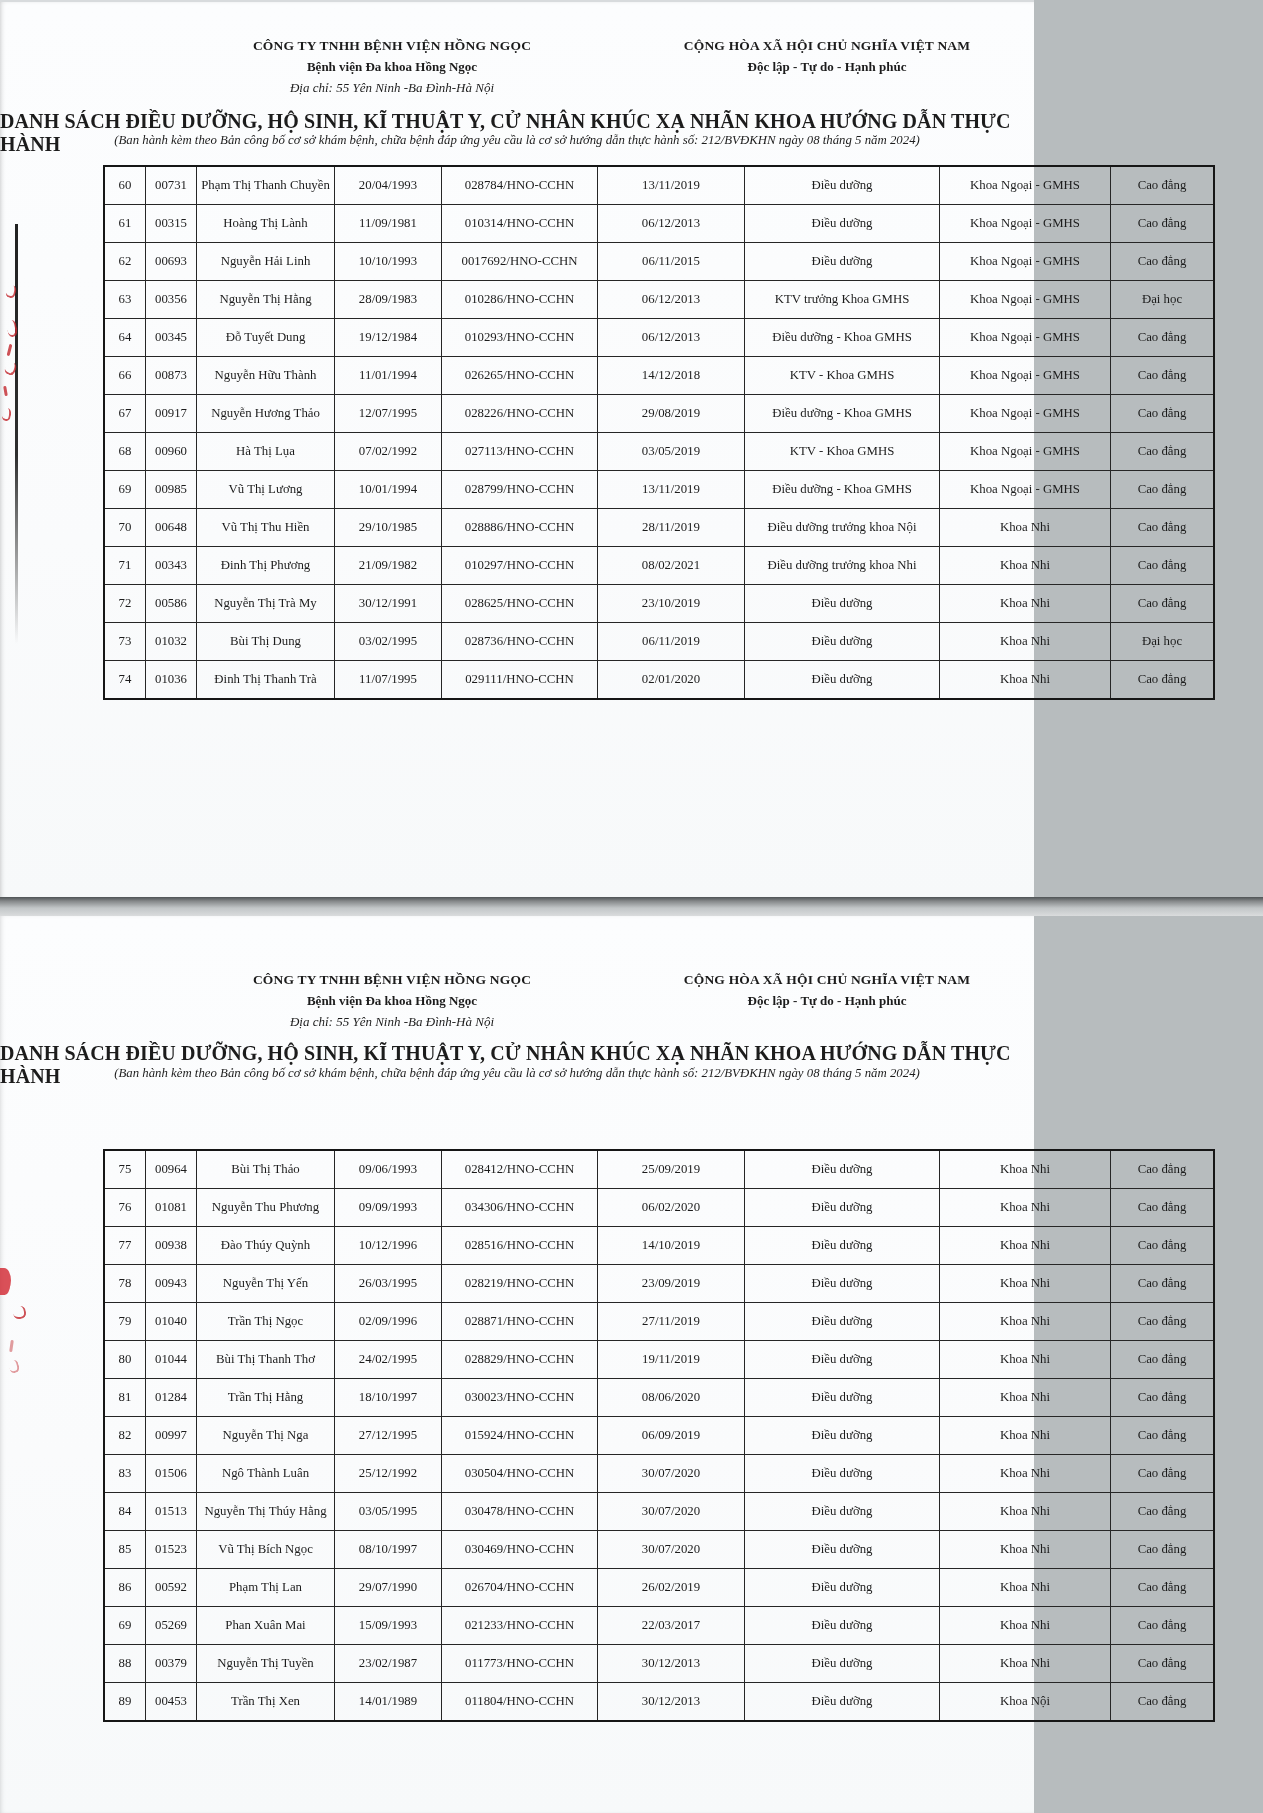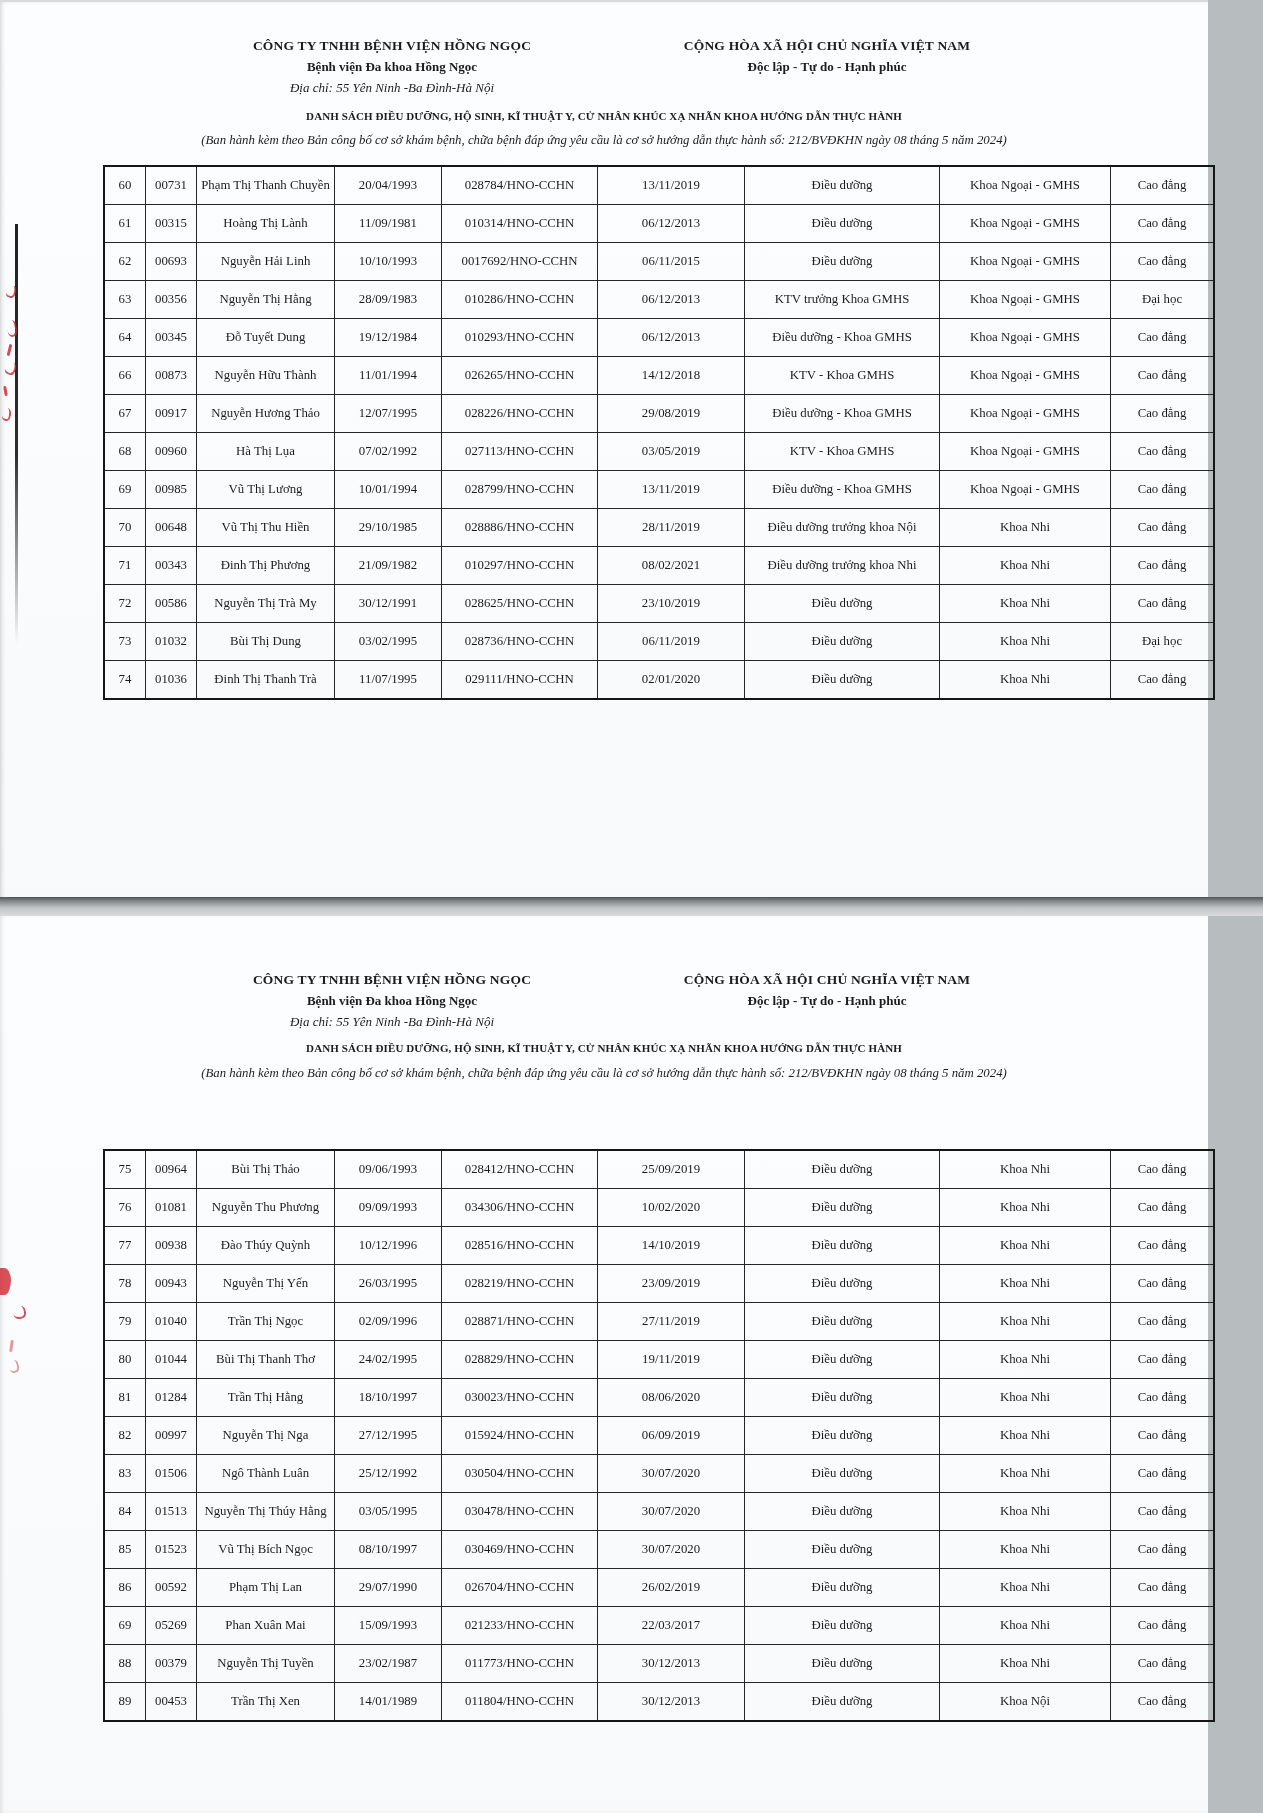--- a/index.html
+++ b/index.html
@@ -3,42 +3,42 @@
 <meta charset="utf-8">
 <style>
   html,body { margin:0; padding:0; background:#9aa0a3; }
   .screen {
     position:relative; width:1263px; height:1813px; overflow:hidden;
     background:#b7bcbe;
     font-family:"Liberation Serif","DejaVu Serif",serif;
     color:#1c1c1c;
   }
   .page {
-    position:absolute; left:0; width:1208px;
+    position:absolute; left:0; width:1034px;
     background:linear-gradient(180deg,#fcfdfe 0%,#fafbfc 60%,#f7f9fa 100%);
   }
   .page1 { top:0; height:897px; border-top:2px solid #d8dbdd; box-shadow:inset 3px 0 6px -4px rgba(0,0,0,.35); }
   .page-gap {
     position:absolute; top:897px; left:0; width:1263px; height:19px;
     background:linear-gradient(180deg,#4f5456 0%,#85888a 22%,#c2c6c8 58%,#dadcdd 100%);
   }
   .page2 { top:916px; height:897px; box-shadow:inset 3px 0 6px -4px rgba(0,0,0,.25); }
 
   
   .hdr-left  { position:absolute; left:212px; width:360px; text-align:center; }
   .hdr-right { position:absolute; left:647px; width:360px; text-align:center; }
   .page1 .hdr-left, .page1 .hdr-right { top:36px; }
   .page2 .hdr-left, .page2 .hdr-right { top:56px; }
   .co1,.nat1 { font-weight:bold; font-size:13.5px; letter-spacing:.2px; }
   .co2,.nat2 { font-weight:bold; font-size:13px; margin-top:5px; }
   .co3       { font-style:italic; font-size:13px; margin-top:5px; }
 
   .doc-title {
-    position:absolute; left:0; right:0; text-align:center;
-    font-weight:bold; font-size:11px; letter-spacing:.1px;
+    position:absolute; left:0; right:0; text-align:left;
+    font-weight:bold; font-size:20px; letter-spacing:.1px;
   }
   .doc-subtitle {
     position:absolute; left:0; right:0; text-align:center;
     font-style:italic; font-size:12.8px;
   }
   .page1 .doc-title { top:108px; }   .page1 .doc-subtitle { top:131px; }
   .page2 .doc-title { top:126px; }   .page2 .doc-subtitle { top:150px; }
 
   
   table.staff {
@@ -289,21 +289,21 @@
             <td class="c6">Điều dưỡng</td>
             <td class="c7">Khoa Nhi</td>
             <td class="c8">Cao đẳng</td>
           </tr>
           <tr>
             <td class="c0">76</td>
             <td class="c1">01081</td>
             <td class="c2">Nguyễn Thu Phương</td>
             <td class="c3">09/09/1993</td>
             <td class="c4">034306/HNO-CCHN</td>
-            <td class="c5">10/02/2020</td>
+            <td class="c5">06/02/2020</td>
             <td class="c6">Điều dưỡng</td>
             <td class="c7">Khoa Nhi</td>
             <td class="c8">Cao đẳng</td>
           </tr>
           <tr>
             <td class="c0">77</td>
             <td class="c1">00938</td>
             <td class="c2">Đào Thúy Quỳnh</td>
             <td class="c3">10/12/1996</td>
             <td class="c4">028516/HNO-CCHN</td>

